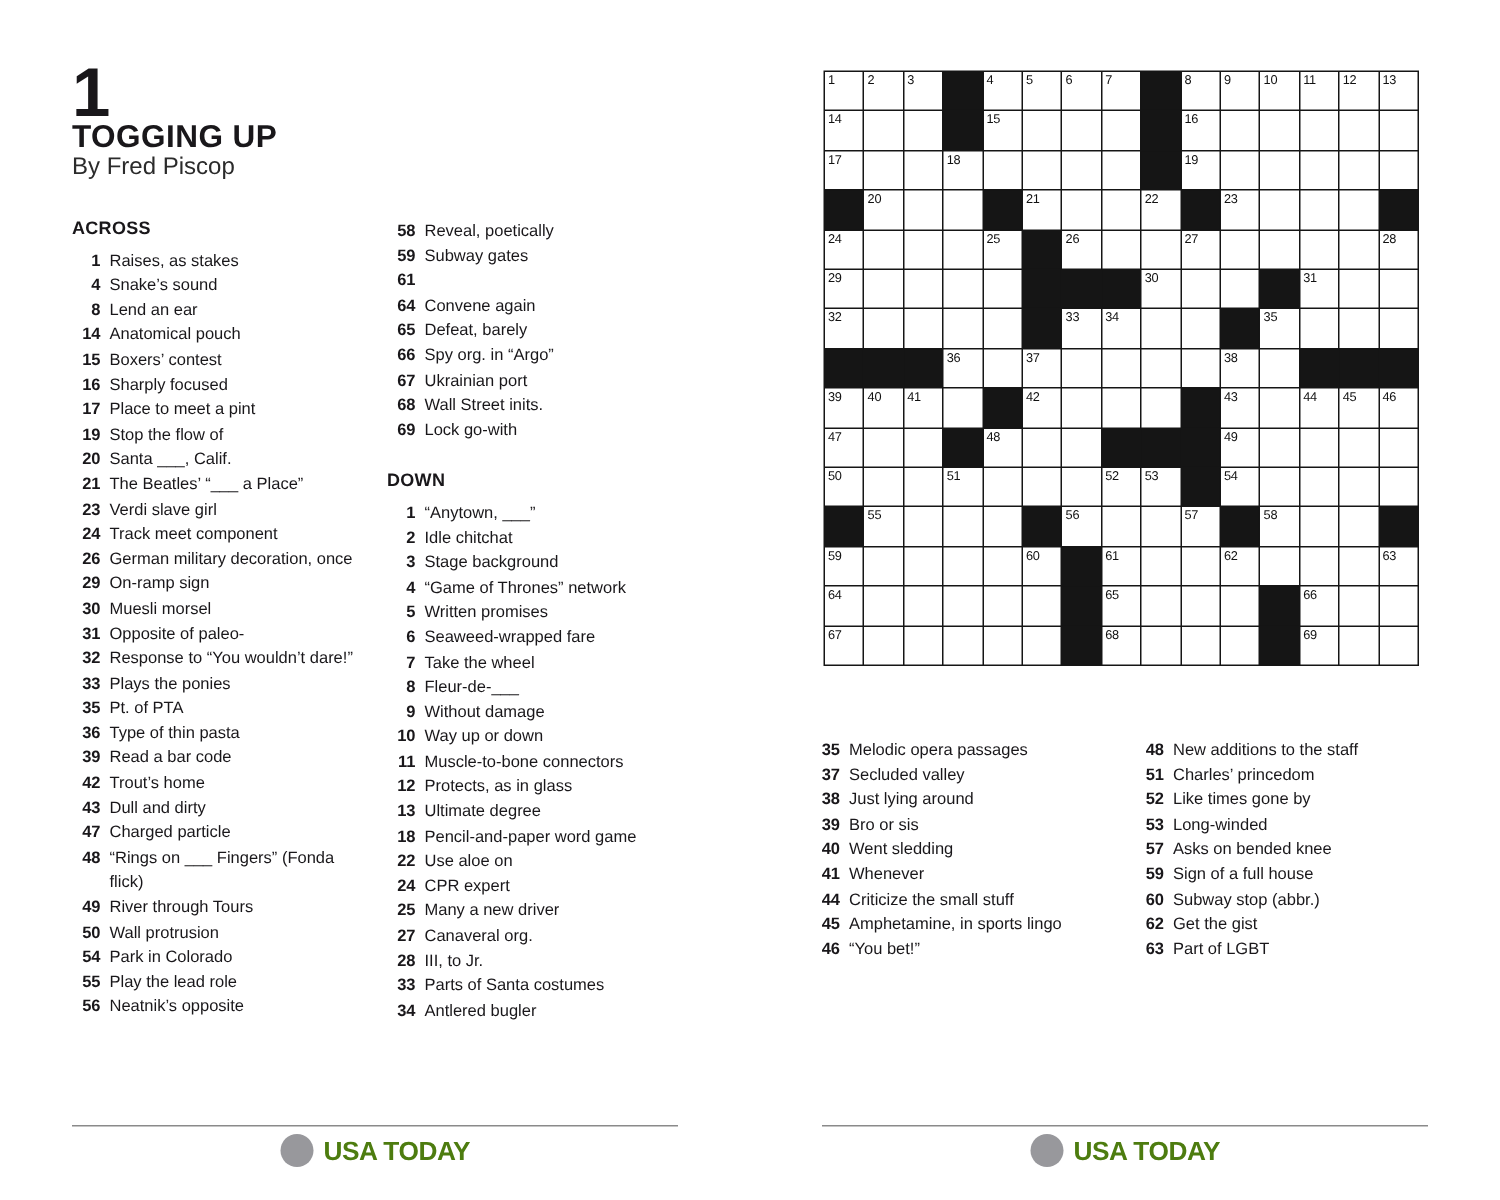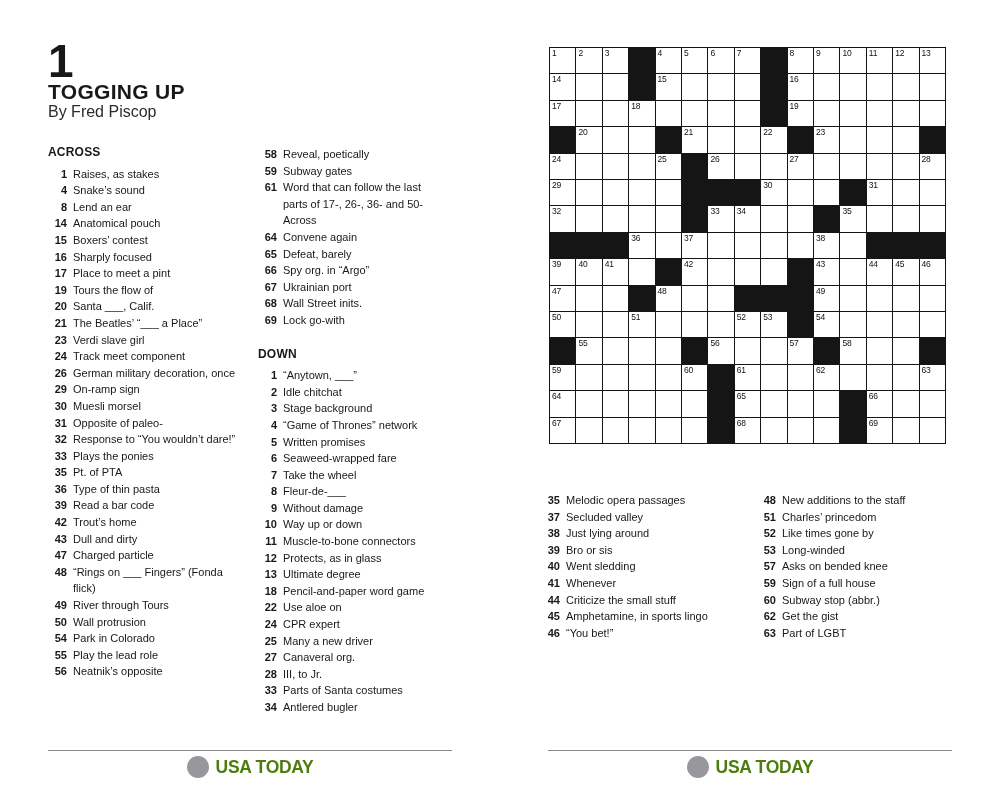--- a/index.html
+++ b/index.html
@@ -80,21 +80,21 @@
       <div class="clue">
         <span class="cnum">16</span>
         <span class="ctext">Sharply focused</span>
       </div>
       <div class="clue">
         <span class="cnum">17</span>
         <span class="ctext">Place to meet a pint</span>
       </div>
       <div class="clue">
         <span class="cnum">19</span>
-        <span class="ctext">Tours the flow of</span>
+        <span class="ctext">Stop the flow of</span>
       </div>
       <div class="clue">
         <span class="cnum">20</span>
         <span class="ctext">Santa ___, Calif.</span>
       </div>
       <div class="clue">
         <span class="cnum">21</span>
         <span class="ctext">The Beatles’ “___ a Place”</span>
       </div>
       <div class="clue">
@@ -185,21 +185,20 @@
       <div class="clue">
         <span class="cnum">58</span>
         <span class="ctext">Reveal, poetically</span>
       </div>
       <div class="clue">
         <span class="cnum">59</span>
         <span class="ctext">Subway gates</span>
       </div>
       <div class="clue">
         <span class="cnum">61</span>
-        <span class="ctext">Word that can follow the last parts of 17-, 26-, 36- and 50-Across</span>
       </div>
       <div class="clue">
         <span class="cnum">64</span>
         <span class="ctext">Convene again</span>
       </div>
       <div class="clue">
         <span class="cnum">65</span>
         <span class="ctext">Defeat, barely</span>
       </div>
       <div class="clue">

